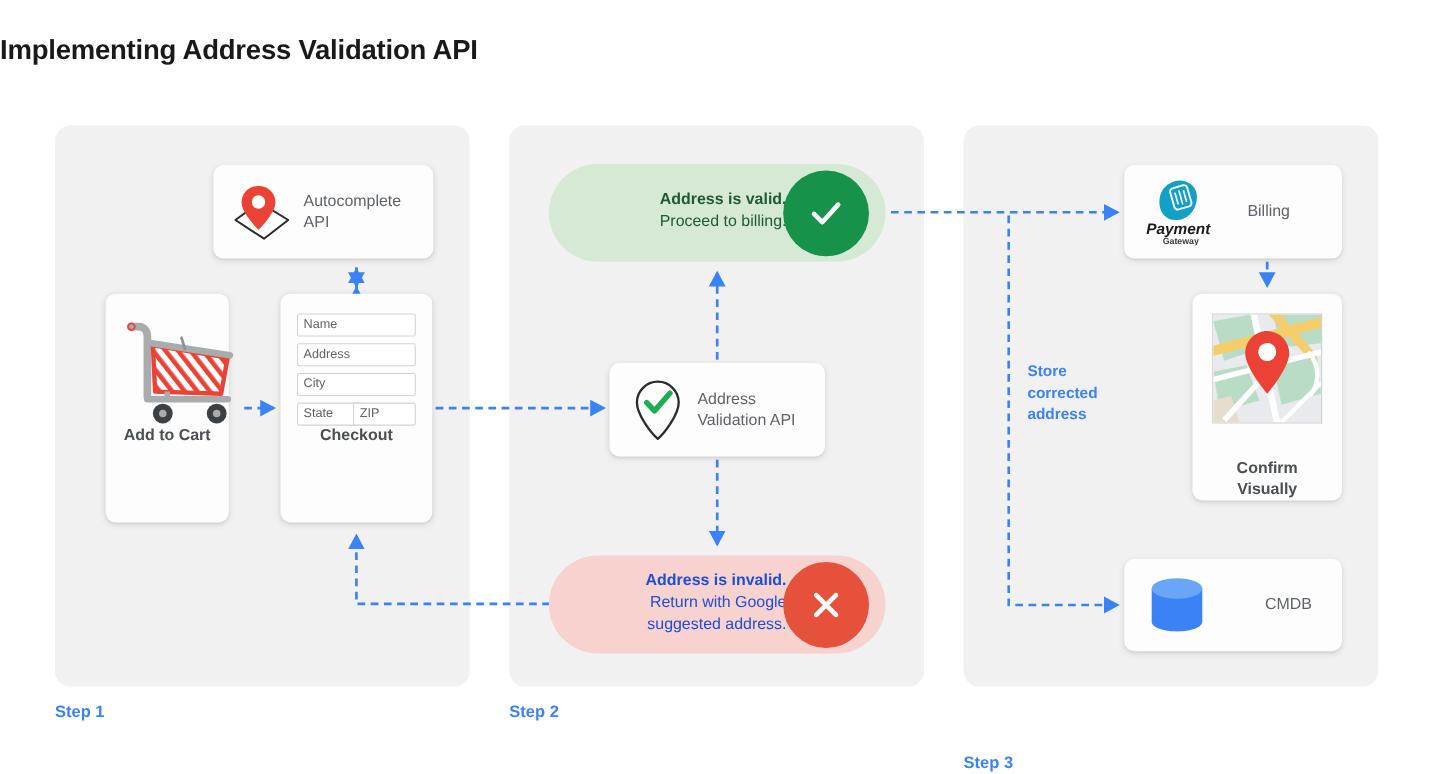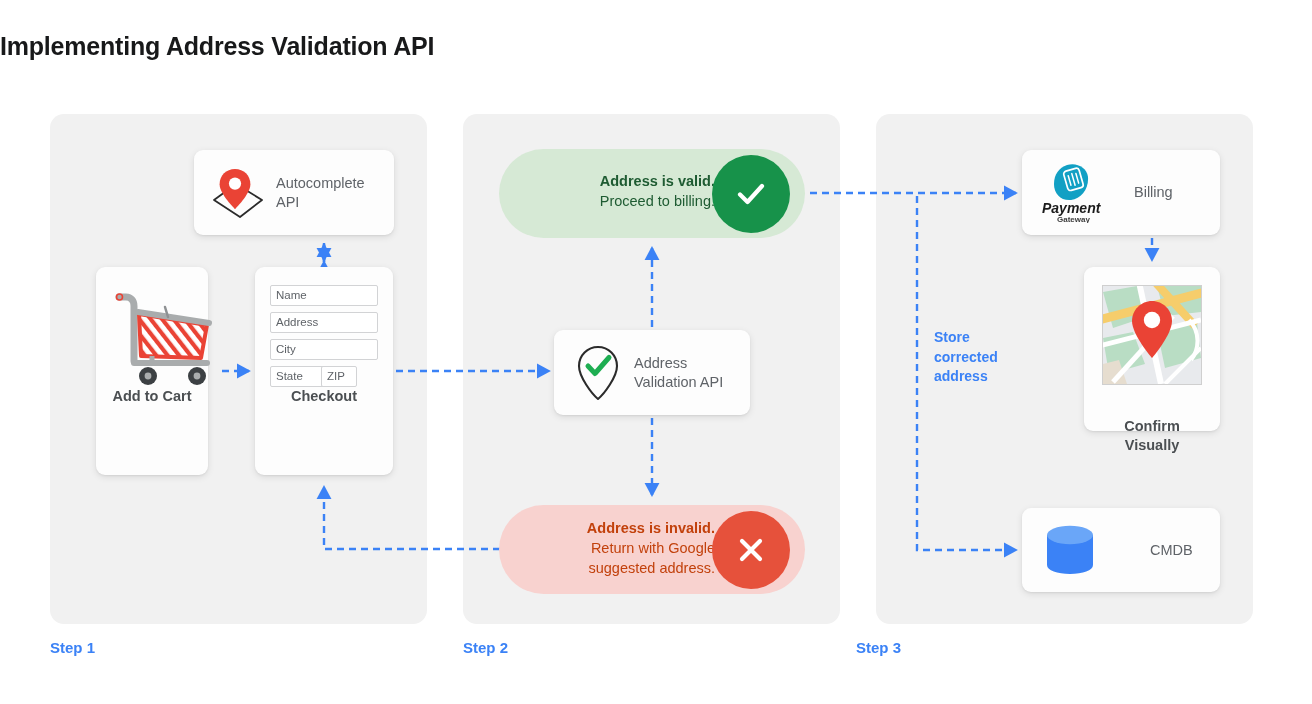--- a/index.html
+++ b/index.html
@@ -26,21 +26,21 @@
   #panel-1 { left: 50px;  top: 114px; width: 377px; height: 510px; }
   #panel-2 { left: 463px; top: 114px; width: 377px; height: 510px; }
   #panel-3 { left: 876px; top: 114px; width: 377px; height: 510px; }
 
   .step-label {
     position: absolute; top: 639px;
     font-size: 15px; font-weight: bold; color: #3b82f6;
   }
   #step-label-1 { left: 50px; }
   #step-label-2 { left: 463px; }
-  #step-label-3 { left: 856px; }
+  #step-label-3 { left: 876px; margin-top: 46px; }
 
   .card {
     position: absolute;
     background: #fdfdfd;
     border-radius: 9px;
     box-shadow: 0 2px 7px rgba(0,0,0,0.10), 0 1px 2px rgba(0,0,0,0.06);
   }
 
   .card-label {
     position: absolute; left: 0; width: 100%;
@@ -73,59 +73,59 @@
     font-size: 11.5px; color: #5f6368;
     padding: 0 5px;
     line-height: 19px;
     height: 21px;
     white-space: nowrap;
   }
   #field-name    { left: 15px; top: 18px;  width: 108px; }
   #field-address { left: 15px; top: 45px;  width: 108px; }
   #field-city    { left: 15px; top: 72px;  width: 108px; }
   #field-state   { left: 15px; top: 99px;  width: 60px;  }
-  #field-zip     { left: 66px; top: 99px;  width: 36px;  }
+  #field-zip     { left: 66px; top: 99px;  width: 57px;  }
   #checkout-label { top: 120px; }
 
   
   .pill {
     position: absolute;
     border-radius: 48px;
   }
   #pill-valid   { left: 499px; top: 149px; width: 306px; height: 89px; background: #d6e9d5; }
   #pill-invalid { left: 499px; top: 505px; width: 306px; height: 89px; background: #f8d2cf; }
 
   .pill-text { position: absolute; text-align: right; }
   #valid-text   { left: 20px; top: 22px; width: 196px; }
   #invalid-text { left: 10px; top: 13px; width: 206px; }
 
   .pill-title { font-size: 14.5px; font-weight: bold; line-height: 20px; }
   .pill-sub   { font-size: 14.5px; line-height: 20px; }
   #pill-valid .pill-title, #pill-valid .pill-sub { color: #1e5b32; }
-  #pill-invalid .pill-title, #pill-invalid .pill-sub { color: #c2410c; }
+  #pill-invalid .pill-title, #pill-invalid .pill-sub { color: #1d4ed8; }
 
   .badge-circle {
     position: absolute; width: 78px; height: 78px; border-radius: 50%;
     display: flex; align-items: center; justify-content: center;
   }
   #badge-valid   { left: 213px; top: 6px; background: #17924a; }
   #badge-invalid { left: 213px; top: 6px; background: #e6513b; }
 
   
   #card-validation { left: 554px; top: 330px; width: 196px; height: 85px; }
   #validation-icon { position: absolute; left: 18px; top: 14px; width: 52px; height: 58px; }
   #validation-text { left: 80px; top: 24px; }
 
   
   #card-billing { left: 1022px; top: 150px; width: 198px; height: 85px; }
   #paygw-logo { position: absolute; left: 18px; top: 13px; width: 84px; height: 60px; }
   #billing-text { left: 112px; top: 33px; }
 
   
-  #card-confirm { left: 1084px; top: 267px; width: 136px; height: 164px; }
+  #card-confirm { left: 1084px; top: 267px; width: 136px; height: 188px; }
   #map-thumb { position: absolute; left: 18px; top: 18px; width: 100px; height: 100px;
                border: 1px solid #cfcfcf; overflow: hidden; }
   #confirm-label { top: 150px; }
 
   
   #card-cmdb { left: 1022px; top: 508px; width: 198px; height: 84px; }
   #db-icon { position: absolute; left: 18px; top: 14px; width: 60px; height: 56px; }
   #cmdb-text { left: 100px; top: 33px; margin-left: 28px; }
 
   

